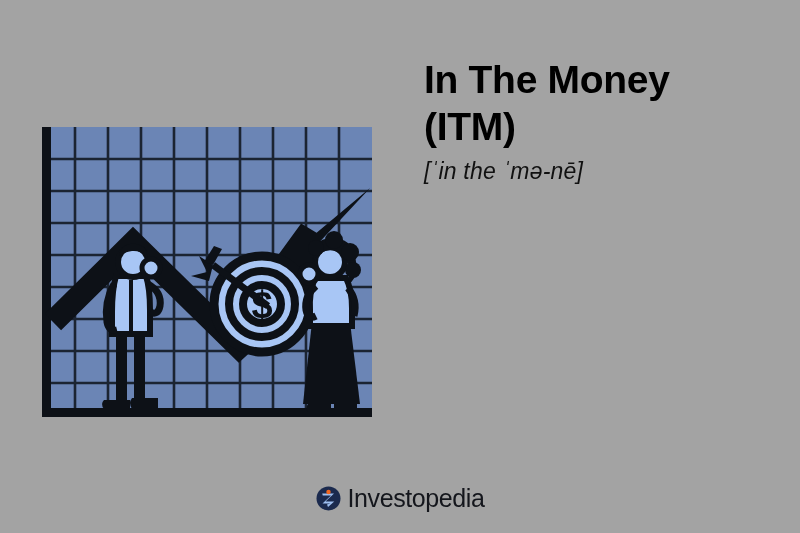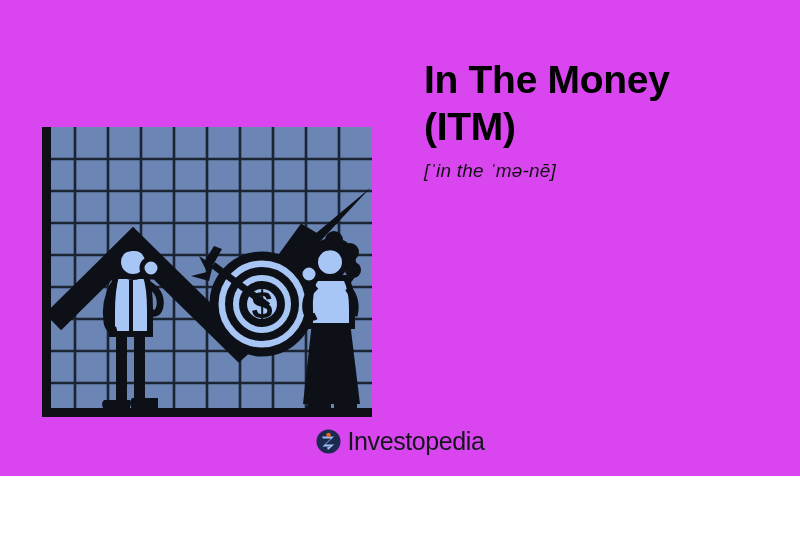--- a/index.html
+++ b/index.html
@@ -8,22 +8,22 @@
   }
   body {
     width: 800px;
     height: 533px;
     overflow: hidden;
     font-family: "Liberation Sans", sans-serif;
   }
   #card {
     position: relative;
     width: 800px;
-    height: 476px;
-    background: #d946ef;
+    height: 533px;
+    background: #a3a3a3;
     overflow: hidden;
   }
 
   
   #illustration {
     position: absolute;
     left: 0;
     top: 0;
     width: 400px;
     height: 480px;
@@ -39,21 +39,21 @@
   #title {
     font-size: 39px;
     font-weight: bold;
     line-height: 47px;
     color: #000000;
     letter-spacing: -0.3px;
     margin: 0;
     white-space: pre-line;
   }
   #pronunciation {
-    font-size: 19px;
+    font-size: 23px;
     font-style: italic;
     color: #111111;
     margin: 9px 0 11px 0;
     line-height: 24px;
     letter-spacing: 0.2px;
   }
   #definition {
     font-size: 25.5px;
     font-weight: bold;
     line-height: 35px;

